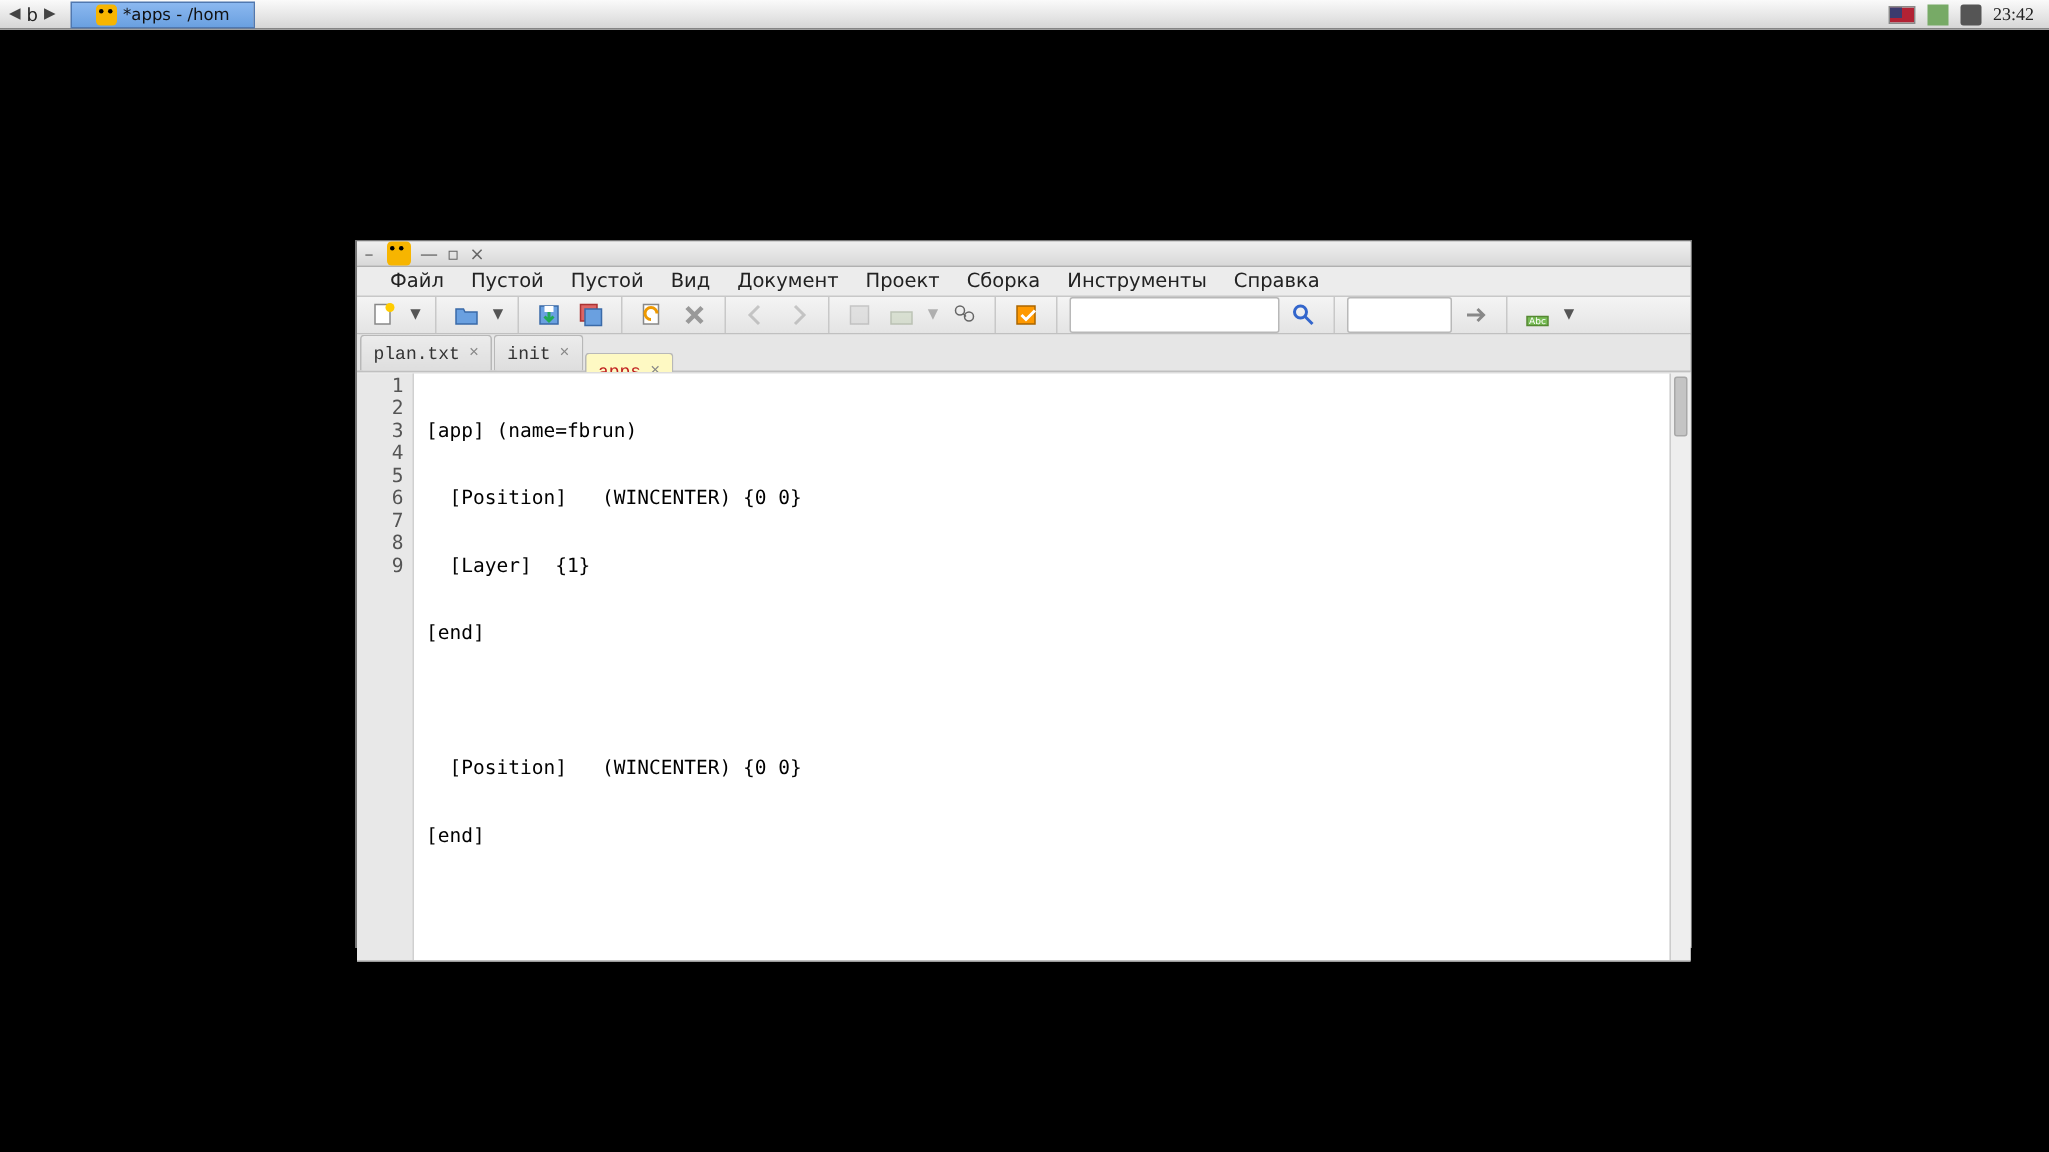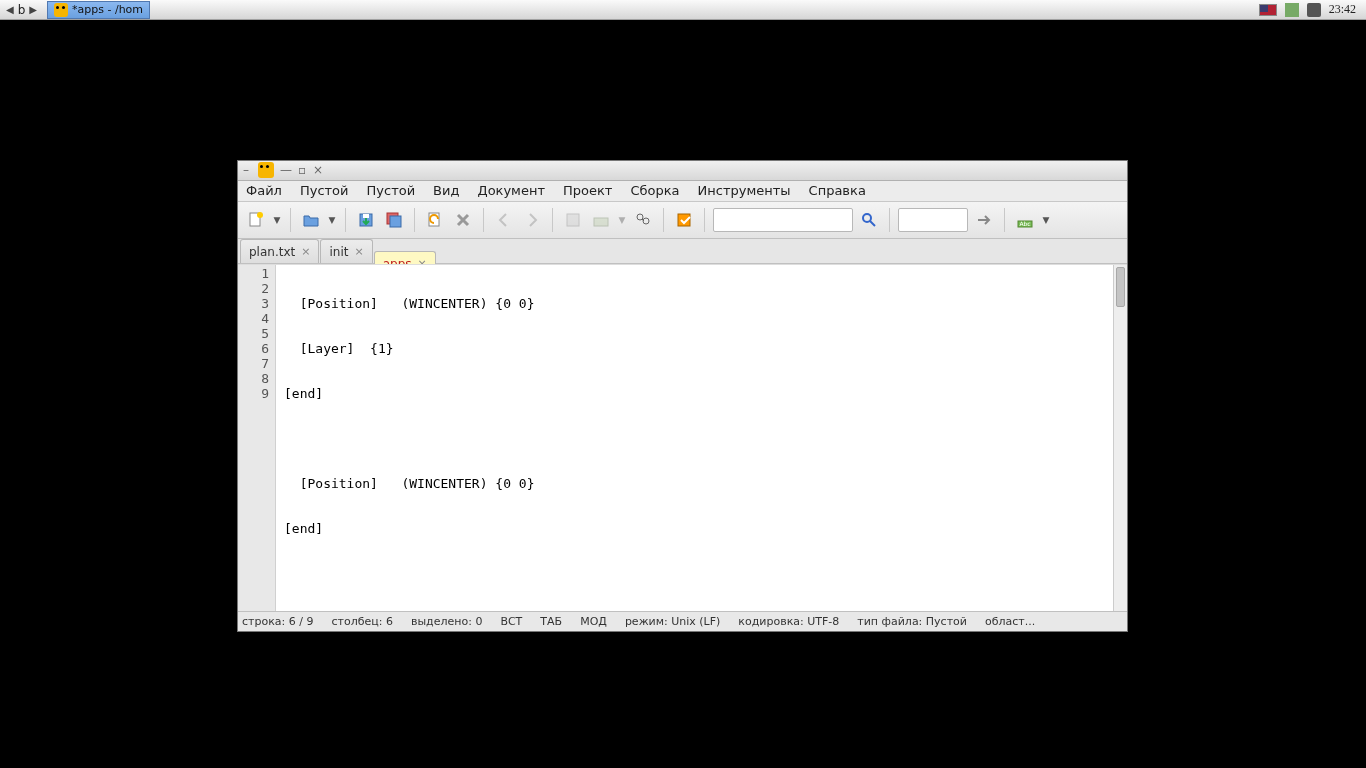--- a/index.html
+++ b/index.html
@@ -17,21 +17,21 @@
   position: absolute; top: 0; left: 0; width: 100%; height: 20px;
   background: linear-gradient(#fafafa,#d6d6d6);
   border-bottom: 1px solid #a0a0a0;
   display: flex; align-items: center;
   color: #222;
 }
 .taskbar .nav { display:flex; align-items:center; gap:4px; padding:0 6px; }
 .taskbar .tri { font-size:10px; color:#444; }
 .taskbar .b   { display:inline-block; font-weight:normal; }
 .taskbar .task {
-  margin-left:4px; height:18px; padding:1px 6px;
+  margin-left:4px; height:18px; padding:1px 16px;
   background: linear-gradient(#8bb8f0,#6aa0e0);
   border:1px solid #5078b0; font-size:11px; color:#111;
   display:flex; align-items:flex-start; gap:4px;
 }
 .taskbar .task .ico { width:14px; height:14px; background:#f7b500; border-radius:3px; display:inline-block; position:relative;}
 .taskbar .task .ico::after{content:"";position:absolute;top:3px;left:2px;width:3px;height:3px;background:#000;border-radius:50%;box-shadow:6px 0 #000;}
 .taskbar .spacer { flex:1; }
 .taskbar .tray { display:flex; align-items:center; gap:8px; padding-right:10px; }
 .taskbar .clock { font-size:12px; color:#222;font-family:Liberation Serif, serif; }
 .flag { width:18px; height:12px; background:
@@ -55,40 +55,40 @@
   display:flex; align-items:center; font-size:12px; color:#333;
   border-bottom:1px solid #b0b0b0;
 }
 .titlebar .appico {width:16px;height:16px;margin:0 4px;background:#f7b500;border-radius:3px;position:relative;}
 .titlebar .appico::after{content:"";position:absolute;top:3px;left:2px;width:3px;height:3px;background:#000;border-radius:50%;box-shadow:6px 0 #000;}
 .titlebar .title{flex:1;text-align:center;}
 .titlebar .wbtn{width:16px;text-align:center;color:#666;cursor:default;font-size:12px;}
 
 .menubar {
   height:22px; background:#ececec; border-bottom:1px solid #c8c8c8;
-  display:flex; align-items:flex-start; padding:0 0; gap:2px;
+  display:flex; align-items:flex-start; padding:0 14px; gap:2px;
 }
 .menubar .mi{padding:2px 8px;color:#222;font-size:13px;}
 
 .toolbar{
   height:38px; background:linear-gradient(#f4f4f4,#e4e4e4);
   border-bottom:1px solid #c0c0c0;
   display:flex; align-items:center; padding:0 6px; gap:4px;
 }
 .tbtn{width:24px;height:24px;border:1px solid transparent;display:flex;align-items:center;justify-content:center;border-radius:2px;}
 .tsep{width:1px;height:24px;background:#c8c8c8;margin:0 4px;}
 .tdrop{width:10px;text-align:center;color:#555;font-size:9px;}
 .tsearch{height:24px;width:140px;background:#fff;border:1px solid #b8b8b8;border-radius:2px;}
 .ticon{width:18px;height:18px;display:inline-block;}
 
 svg{display:block;}
 
 .tabbar{
   height:26px;background:#e6e6e6;border-bottom:1px solid #c0c0c0;
-  display:flex;align-items:flex-end;padding-left:2px;
+  display:flex;align-items:flex-end;padding-left:2px;font-family:Liberation Mono, monospace;
 }
 .tab{
   height:24px;padding:0 8px;display:flex;align-items:center;gap:6px;
   background:linear-gradient(#ececec,#dedede);
   border:1px solid #b8b8b8;border-bottom:none;
   border-radius:3px 3px 0 0;margin-right:1px;font-size:12px;color:#333;
 }
 .tab.active{background:#fef9c3;color:#c02020;position:relative;top:12px;}
 .tab .x{color:#888;font-size:11px;}
 
@@ -282,20 +282,21 @@
         <div>2</div>
         <div>3</div>
         <div>4</div>
         <div>5</div>
         <div>6</div>
         <div>7</div>
         <div>8</div>
         <div>9</div>
     </div>
     <div class="code">
+      <div class="row">[app] (name=fbrun)</div>
       <div class="row">  [Position]   (WINCENTER) {0 0}</div>
       <div class="row">  [Layer]  {1}</div>
       <div class="row">[end]</div>
       <div class="row"></div>
       <div class="row">  [Position]   (WINCENTER) {0 0}</div>
       <div class="row">[end]</div>
       <div class="row"></div>
     </div>
     <div class="vscroll">
       <div class="thumb"></div>

